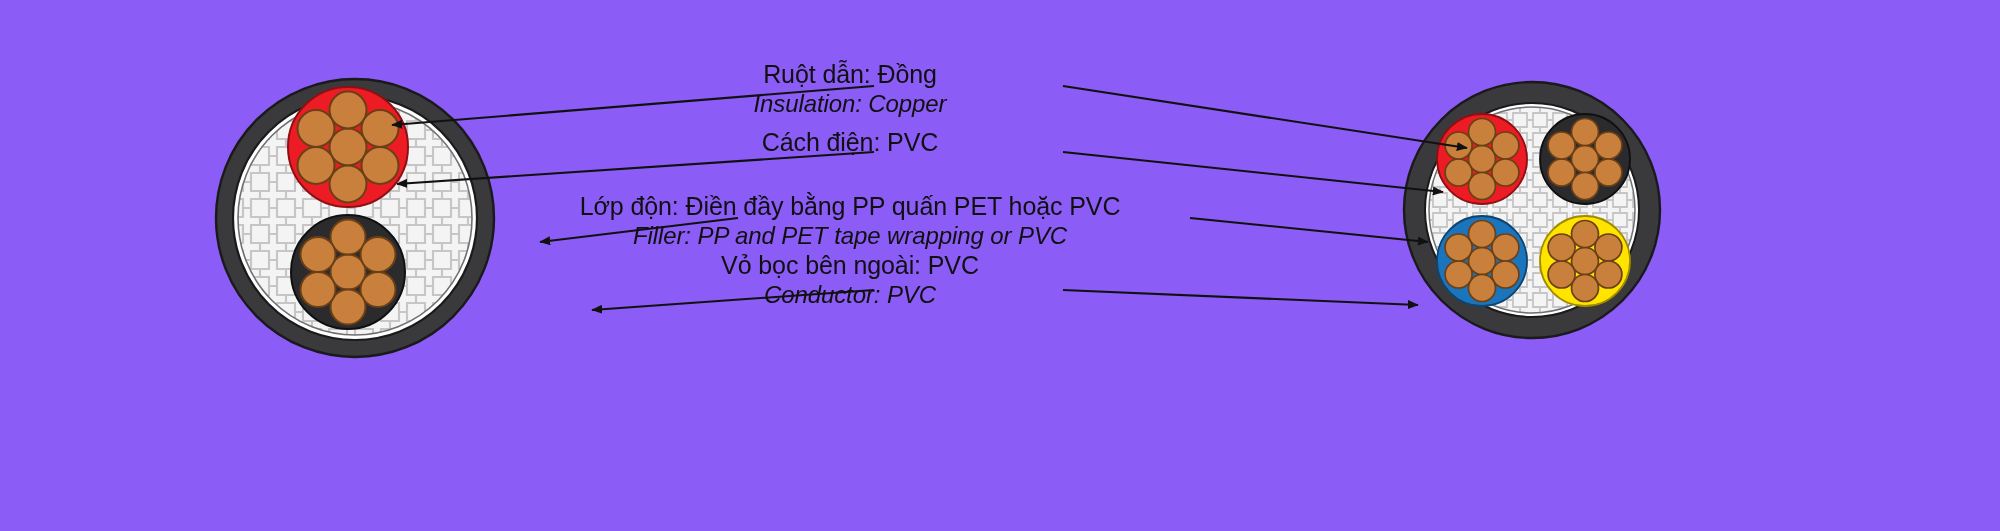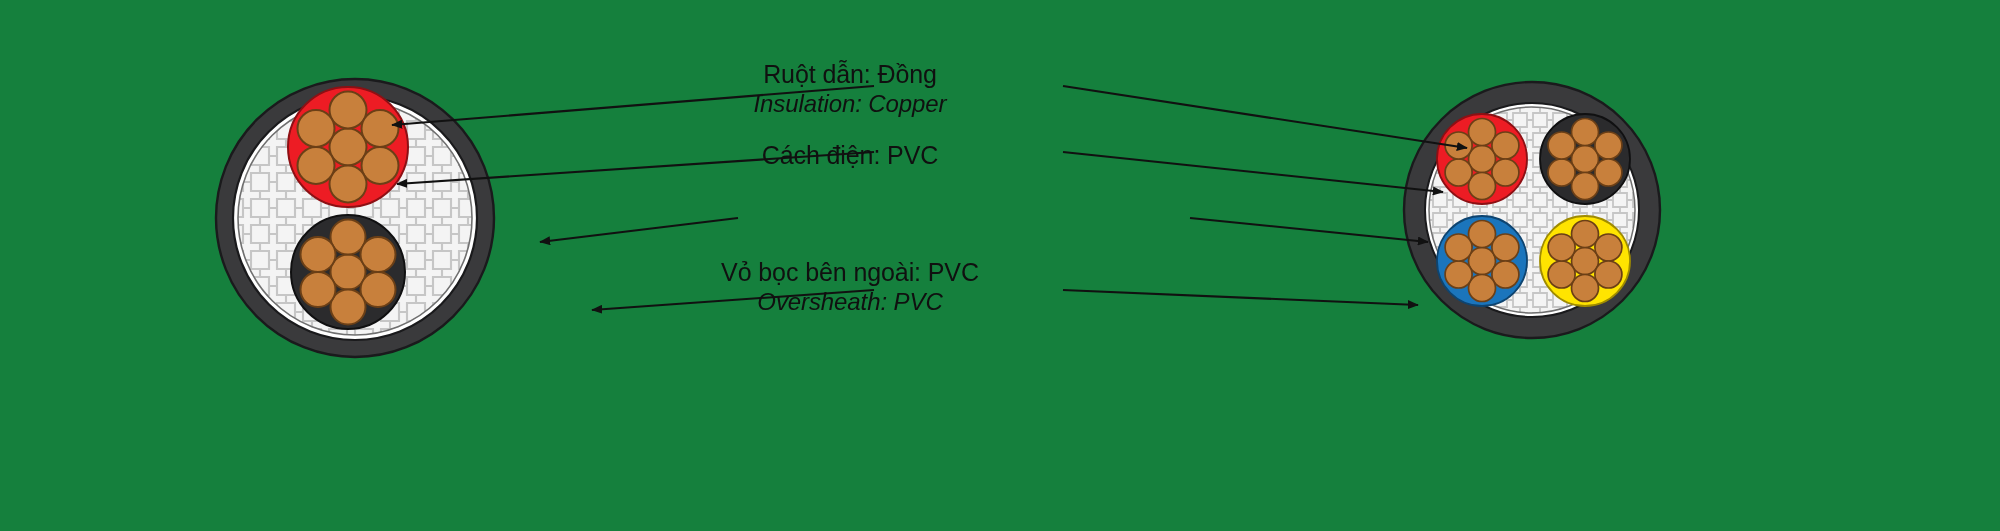--- a/index.html
+++ b/index.html
@@ -10,21 +10,21 @@
   body {
     width: 2000px;
     height: 531px;
     font-family: "Liberation Sans", sans-serif;
     overflow: hidden;
   }
   #stage {
     position: relative;
     width: 2000px;
     height: 531px;
-    background: #15803d;
+    background: #8b5cf6;
   }
   #diagram {
     position: absolute;
     left: 0;
     top: 0;
     width: 2000px;
     height: 531px;
   }
   .lbl {
     position: absolute;
@@ -41,23 +41,23 @@
     letter-spacing: -0.1px;
   }
   .lbl .en {
     display: block;
     font-size: 24px;
     font-style: italic;
     font-weight: 400;
     letter-spacing: -0.1px;
   }
   #label-conductor  { left: 640px;  top: 60px;  width: 420px; }
-  #label-insulation { left: 640px;  top: 141px; width: 420px; }
+  #label-insulation { left: 640px;  top: 128px; width: 420px; }
   #label-filler     { left: 520px;  top: 192px; width: 660px; }
-  #label-oversheath { left: 640px;  top: 258px; width: 420px; }
+  #label-oversheath { left: 640px;  top: 251px; width: 420px; }
 </style>
 </head>
 <body>
 
 <div id="stage">
 
   <svg id="diagram" viewBox="0 0 2000 531">
     <defs>
 
       <pattern id="fillerTex" width="26" height="26" patternUnits="userSpaceOnUse">
@@ -189,19 +189,23 @@
 
   <div class="lbl" id="label-conductor">
     <span class="vi">Ruột dẫn: Đồng</span>
     <span class="en">Insulation: Copper</span>
   </div>
 
   <div class="lbl" id="label-insulation">
     <span class="vi">Cách điện: PVC</span>
   </div>
 
+  <div class="lbl" id="label-filler">
+    <span class="vi">Lớp độn: Điền đầy bằng PP quấn PET hoặc PVC</span>
+    <span class="en">Filler: PP and PET tape wrapping or PVC</span>
+  </div>
 
   <div class="lbl" id="label-oversheath">
     <span class="vi">Vỏ bọc bên ngoài: PVC</span>
-    <span class="en">Oversheath: PVC</span>
+    <span class="en">Conductor: PVC</span>
   </div>
 
 </div>
 
 </body></html>

